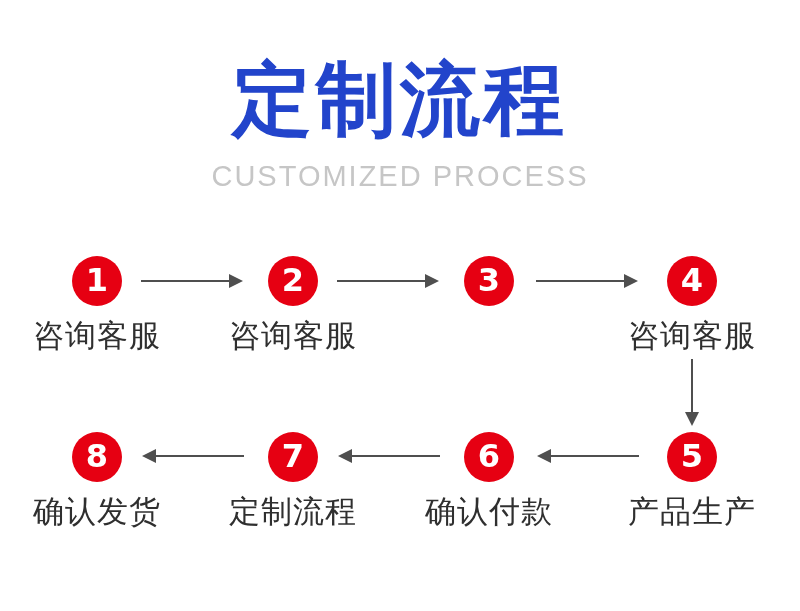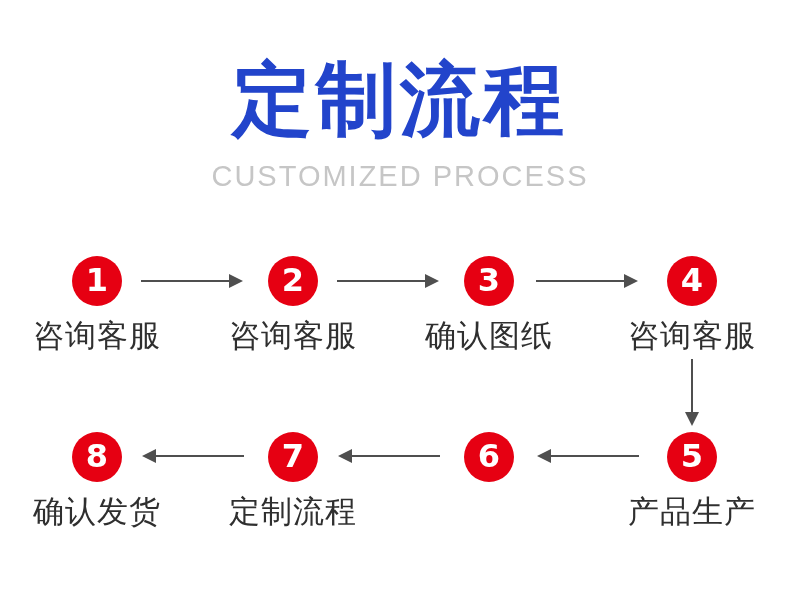--- a/index.html
+++ b/index.html
@@ -113,21 +113,20 @@
   <div class="step" style="left:193px; top:256px;">
     <div class="circle">
         <span>2</span>
       </div>
     <div class="step-label">咨询客服</div>
   </div>
   <div class="step" style="left:389px; top:256px;">
     <div class="circle">
         <span>3</span>
       </div>
-    <div class="step-label">确认图纸</div>
   </div>
   <div class="step" style="left:592px; top:256px;">
     <div class="circle">
         <span>4</span>
       </div>
     <div class="step-label">咨询客服</div>
   </div>
 
   <div class="arrow-h right" style="left:141px; top:280px;"></div>
   <div class="arrow-h right" style="left:337px; top:280px;"></div>
@@ -144,20 +143,21 @@
   <div class="step" style="left:193px; top:432px;">
     <div class="circle">
         <span>7</span>
       </div>
     <div class="step-label">定制流程</div>
   </div>
   <div class="step" style="left:389px; top:432px;">
     <div class="circle">
         <span>6</span>
       </div>
+    <div class="step-label">确认付款</div>
   </div>
   <div class="step" style="left:592px; top:432px;">
     <div class="circle">
         <span>5</span>
       </div>
     <div class="step-label">产品生产</div>
   </div>
 
   <div class="arrow-h left" style="left:144px; top:455px;"></div>
   <div class="arrow-h left" style="left:340px; top:455px;"></div>

